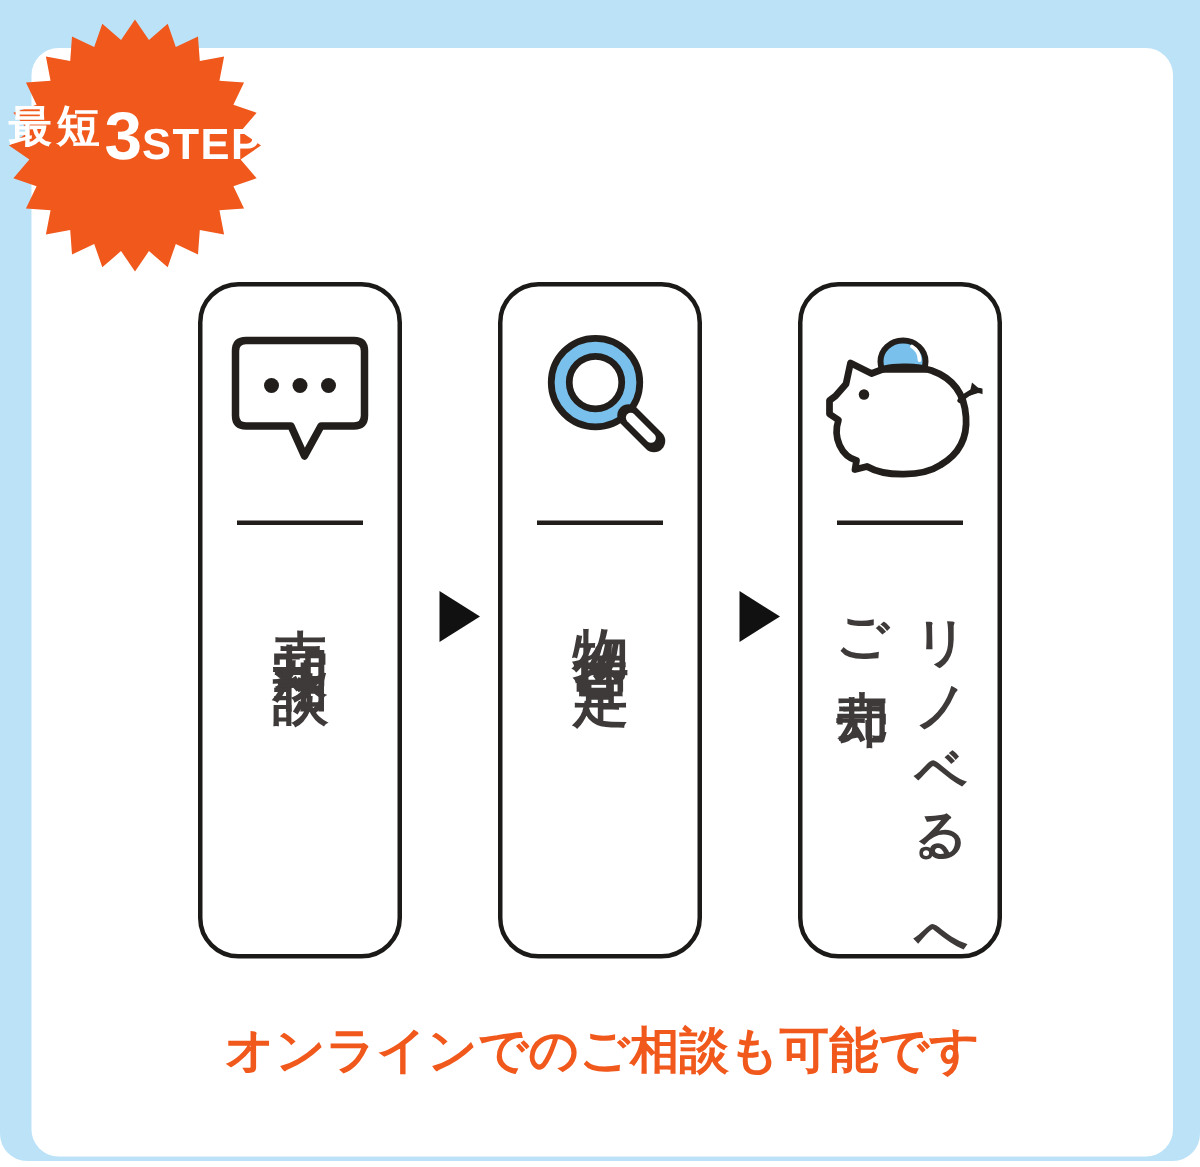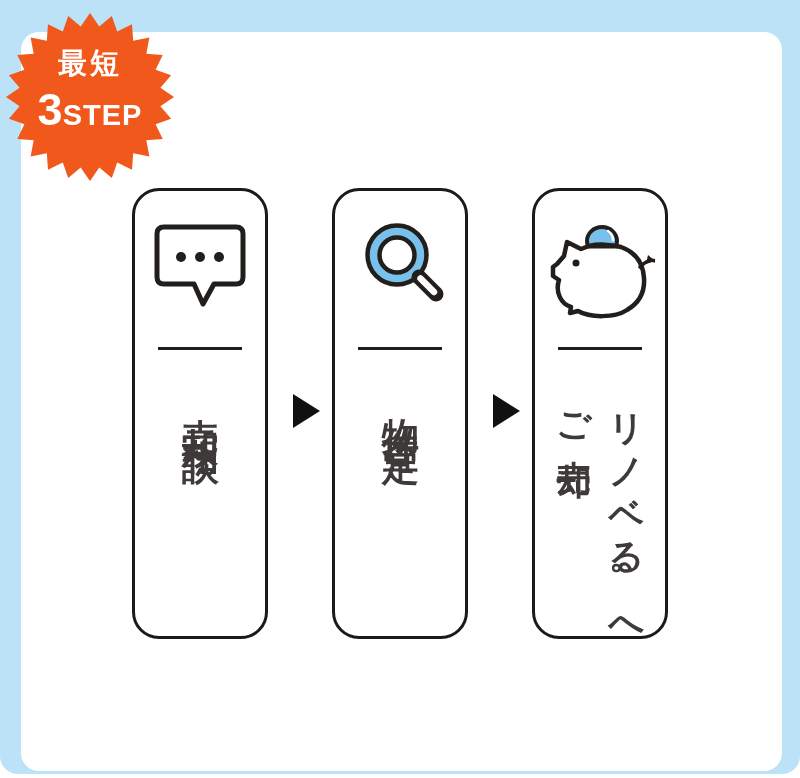--- a/index.html
+++ b/index.html
@@ -22,21 +22,21 @@
     background:#0A4D9B;border-radius:18px 18px 0 0;
     display:flex;align-items:center;padding-left:202px;
   }
   .header-title{color:#ffffff;white-space:nowrap;line-height:1;}
   .header-title .big{font-size:47px;font-weight:700;letter-spacing:2px;}
   .header-title .small{font-size:33px;font-weight:700;letter-spacing:1px;}
   .badge{position:absolute;left:0;top:7px;width:180px;height:180px;z-index:5;}
   .badge svg{position:absolute;left:0;top:0;}
   .badge-text{
     position:absolute;left:0;top:0;width:180px;height:180px;
-    display:flex;flex-direction:column;align-items:center;justify-content:center;
+    display:flex;flex-direction:row;align-items:center;justify-content:center;
     color:#ffffff;line-height:1;transform:translateY(-7px);
   }
   .badge-line1{font-size:29px;font-weight:700;letter-spacing:3px;margin-bottom:9px;}
   .badge-line2{display:flex;align-items:baseline;}
   .badge-num{font-size:45px;font-weight:700;}
   .badge-step{font-size:29px;font-weight:700;letter-spacing:1px;}
   .card{
     position:absolute;top:188px;width:136px;height:451px;
     background:#ffffff;border:3px solid #1C1A18;border-radius:27px;
   }
@@ -148,14 +148,15 @@
     </div>
     <div class="divider"></div>
     <div class="vtext">
       <div class="vlines">
         <span>リノベる。へ</span>
         <span>ご売却</span>
       </div>
     </div>
   </div>
 
+  <div class="footer-note">オンラインでのご相談も可能です</div>
 
 </div>
 
 </body></html>

